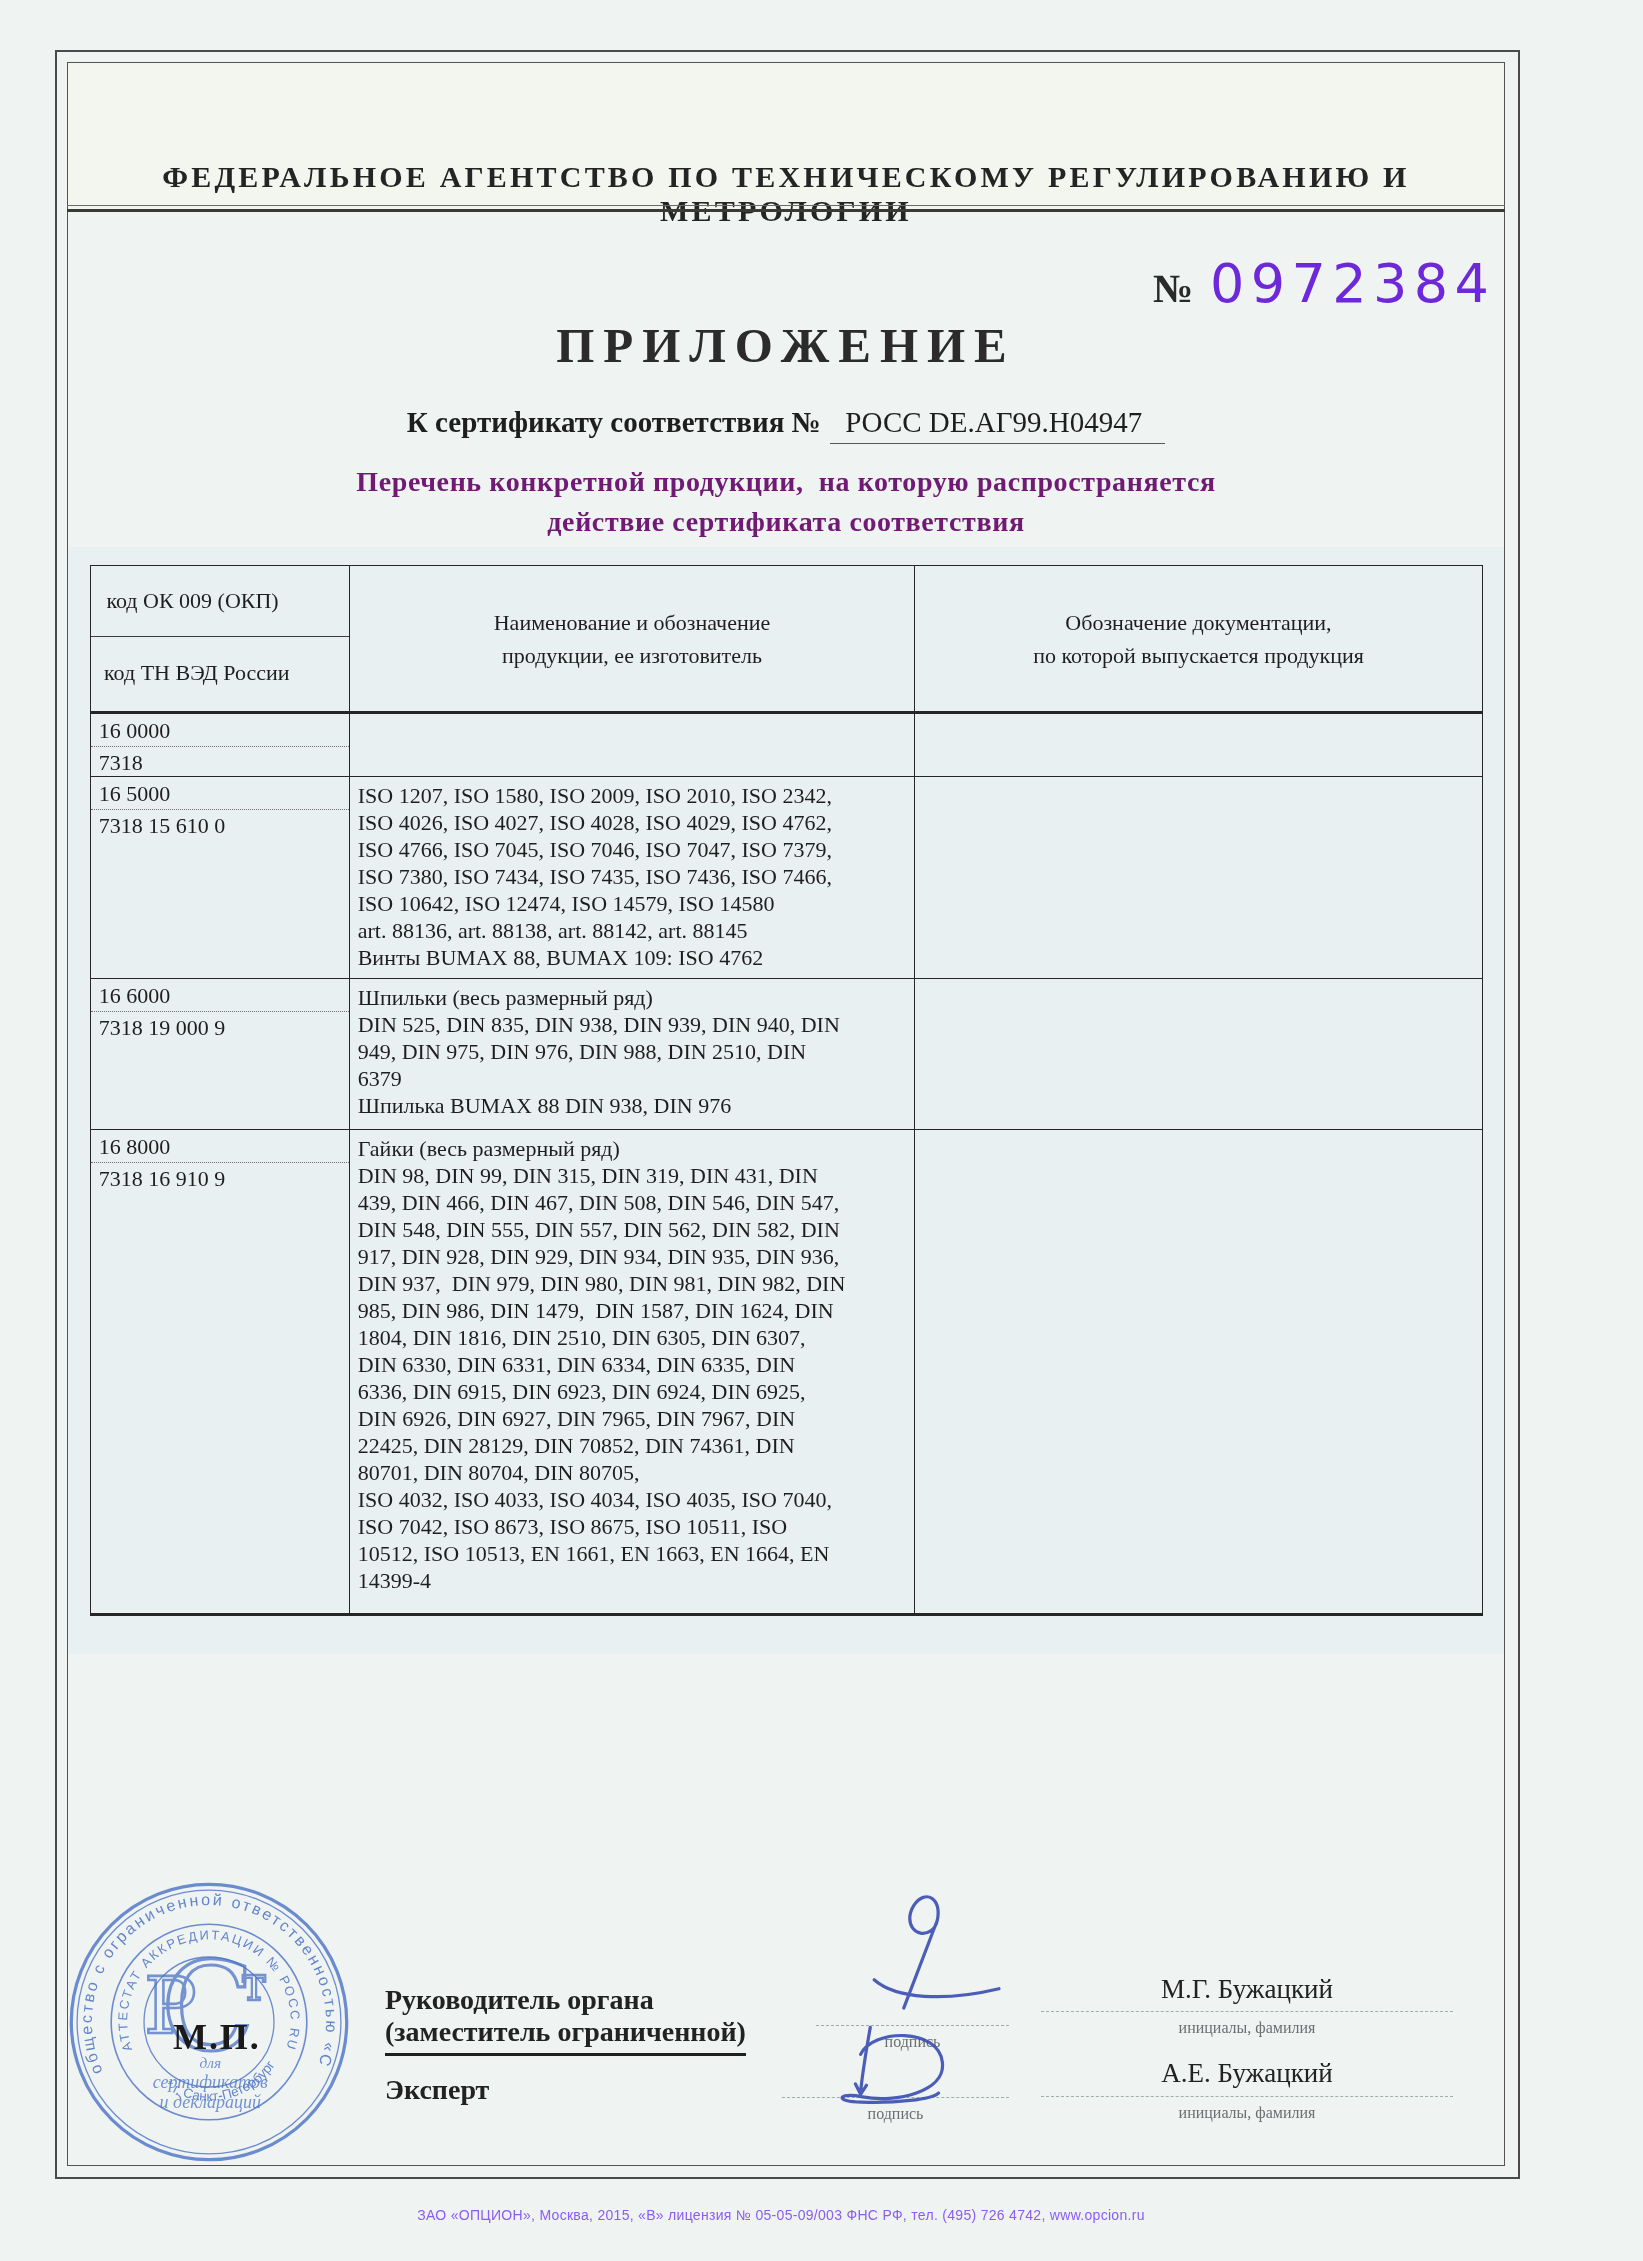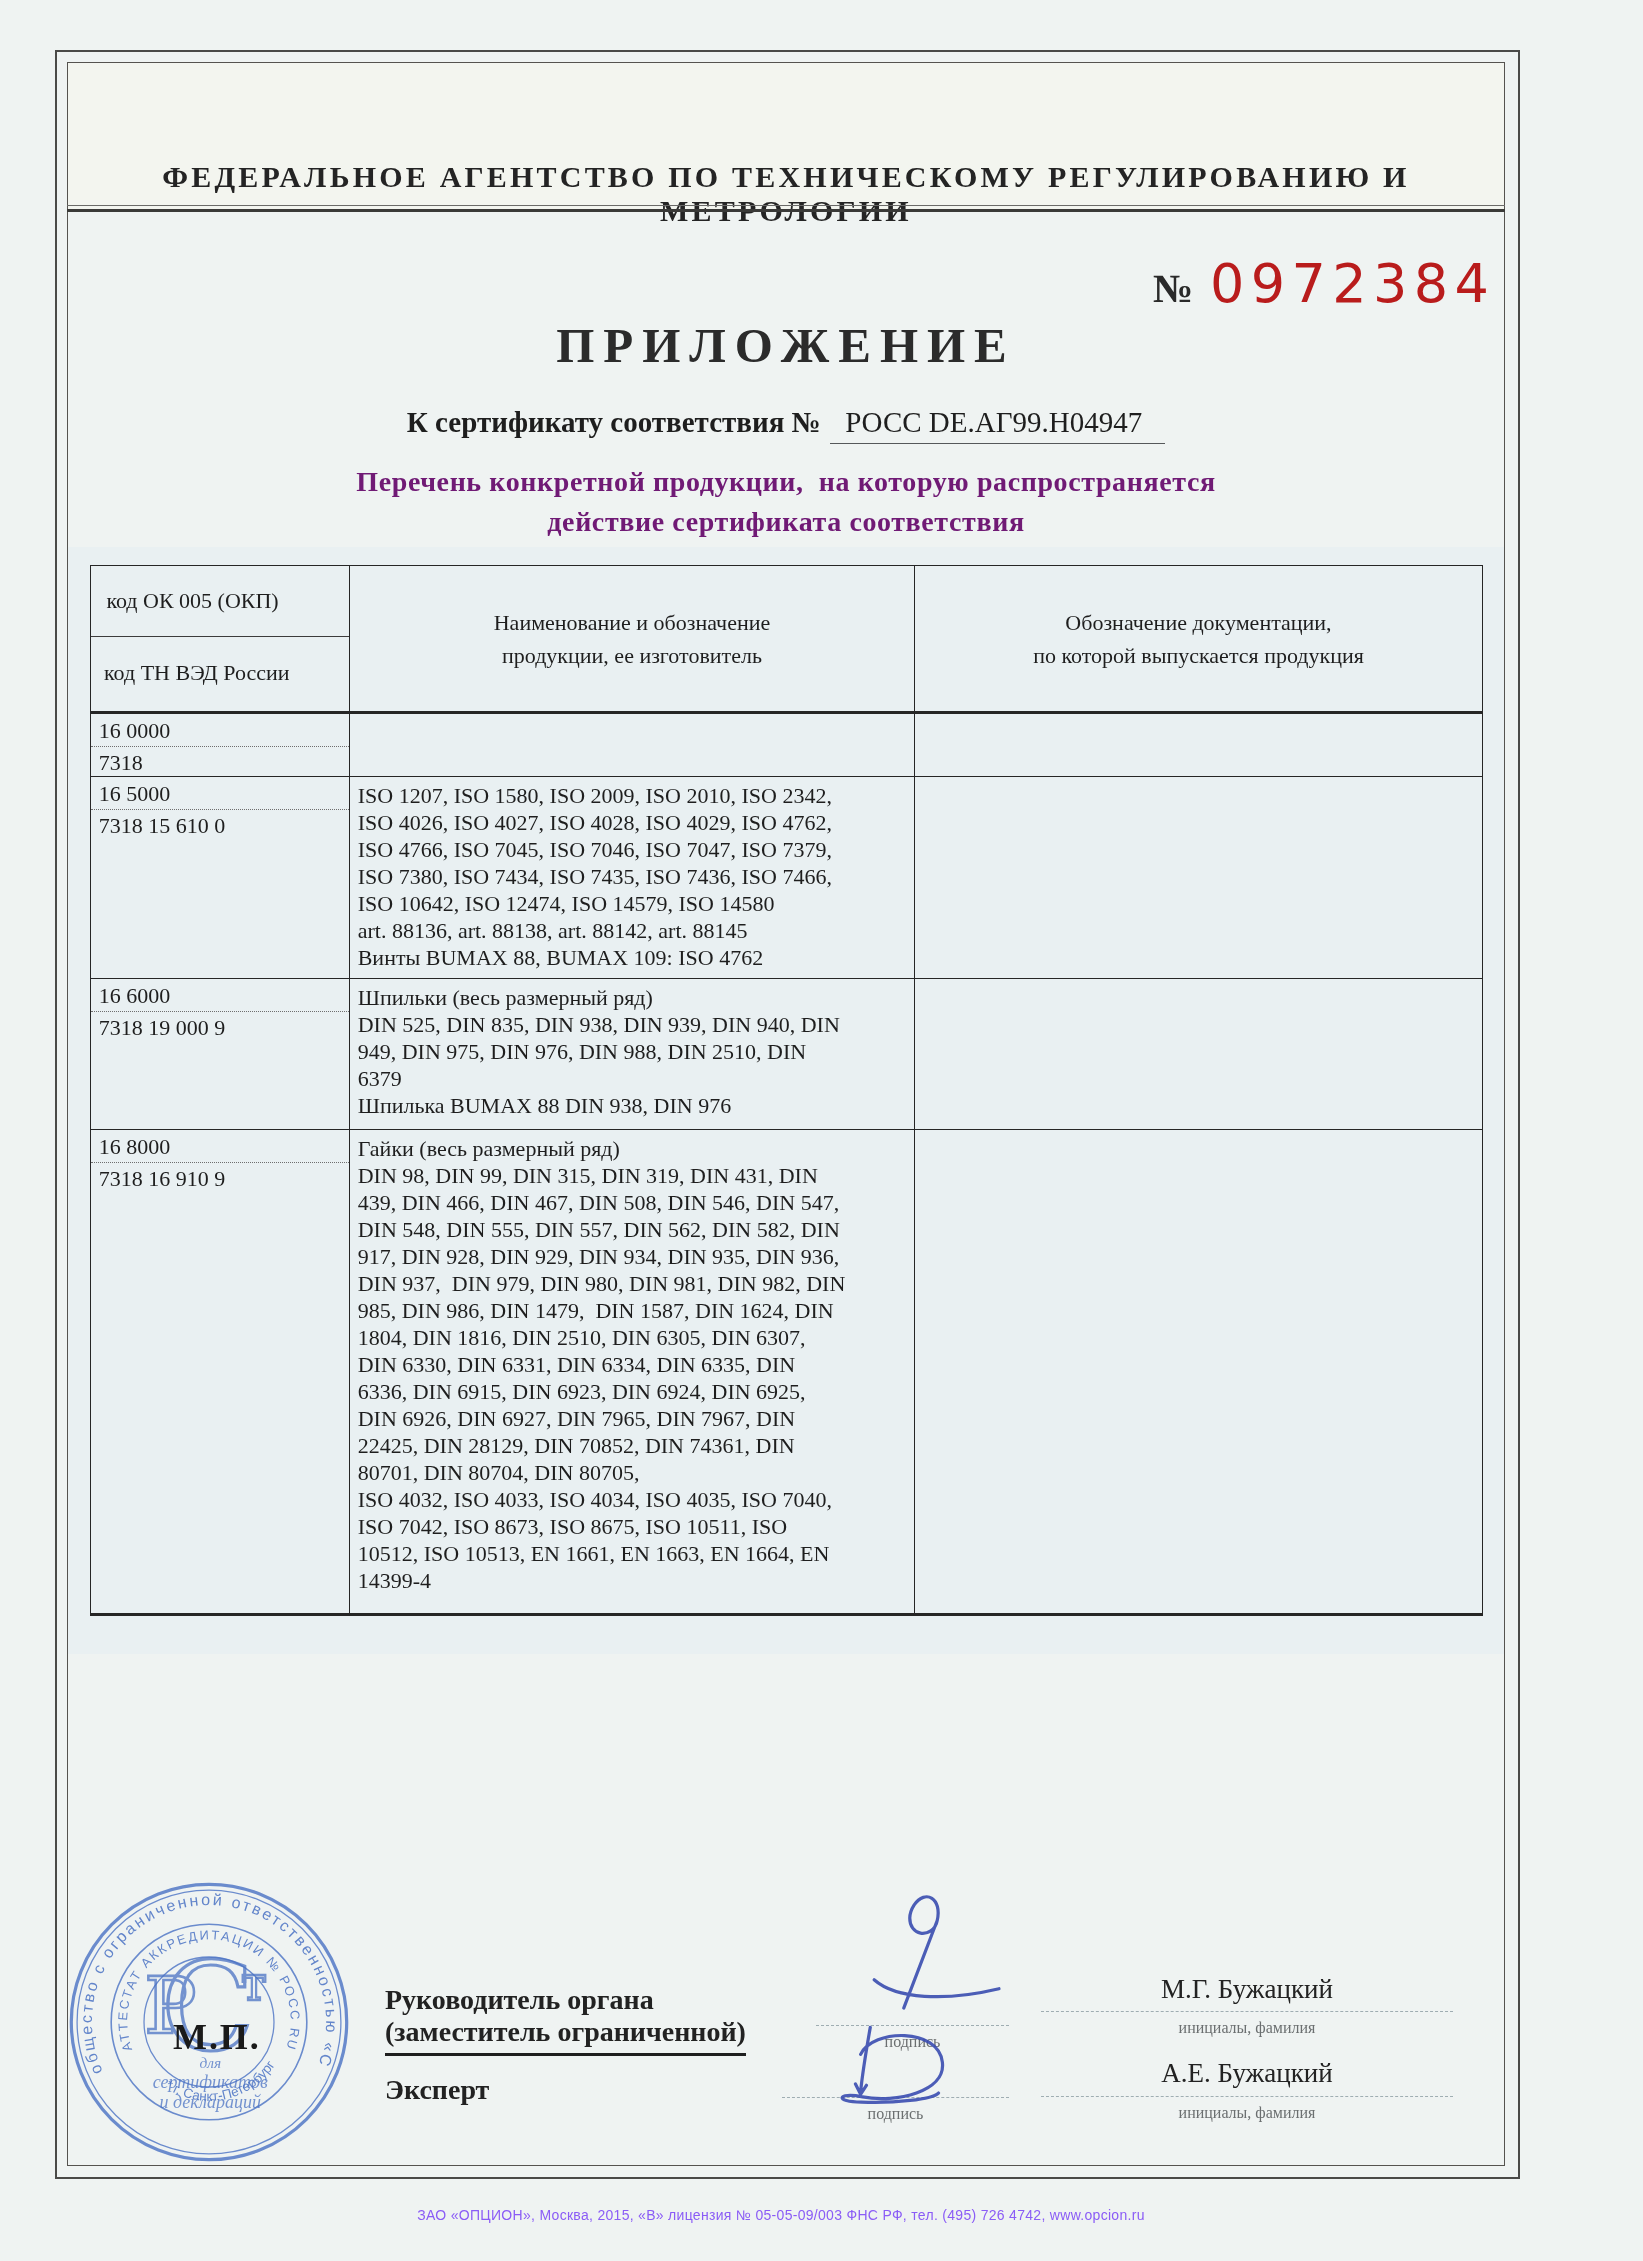--- a/index.html
+++ b/index.html
@@ -13,21 +13,21 @@
 
   .abs { position:absolute; z-index:2; }
   .centered-band { left:67px; width:1438px; text-align:center; }
 
   .sys-title { top:91px; font-size:37px; font-weight:bold; letter-spacing:11.6px; color:#242424; }
   .agency-title { top:160px; font-size:30px; font-weight:bold; letter-spacing:3.2px; color:#242424; }
   .top-rule { position:absolute; left:67px; top:205px; width:1438px; height:7px; border-top:1.9px solid #6a6a68; border-bottom:3.2px solid #3a3a38; z-index:2; }
 
   .doc-number { left:1153px; top:252px; display:flex; align-items:baseline; gap:16.7px; }
   .doc-number .nsign { font-size:40px; font-weight:bold; color:#2a2a2a; }
-  .doc-number .nval { font-family:"DejaVu Sans", sans-serif; font-size:54px; font-weight:400; letter-spacing:6.4px; color:#b91c1c; }
+  .doc-number .nval { font-family:"DejaVu Sans", sans-serif; font-size:54px; font-weight:400; letter-spacing:6.4px; color:#6d28d9; }
 
   .page-title { top:317px; font-size:49px; font-weight:bold; letter-spacing:9px; color:#2b2b2b; }
 
   .cert-line { top:406px; font-size:29px; }
   .cert-line .lbl { font-weight:bold; }
   .cert-line .val { font-weight:normal; border-bottom:1.9px solid #55585a; padding:0 23px 5.1px 15.4px; margin-left:9px; }
 
   .subtitle { font-size:28px; font-weight:bold; letter-spacing:0.6px; white-space:pre; color:#701a75; }
   .sub1 { top:466px; }
   .sub2 { top:506px; }
@@ -104,21 +104,21 @@
   <div class="abs centered-band cert-line">
     <span class="lbl">К сертификату соответствия №</span><span class="val">РОСС DE.АГ99.Н04947</span>
   </div>
 
   <div class="abs centered-band subtitle sub1">Перечень конкретной продукции,  на которую распространяется</div>
   <div class="abs centered-band subtitle sub2">действие сертификата соответствия</div>
 
   <div class="ptable">
 
     <div class="cell c1 hd">
-      <div class="hd-c1-top">код ОК 005 (ОКП)</div>
+      <div class="hd-c1-top">код ОК 009 (ОКП)</div>
       <div class="hd-c1-bot">код ТН ВЭД России</div>
     </div>
     <div class="cell c2 hd hd-center">Наименование и обозначение
 продукции, ее изготовитель</div>
     <div class="cell c3 hd hd-center">Обозначение документации,
 по которой выпускается продукция</div>
 
     <div class="cell c1">
       <div class="codetop">16 0000</div>
       <div class="codebot">7318</div>

